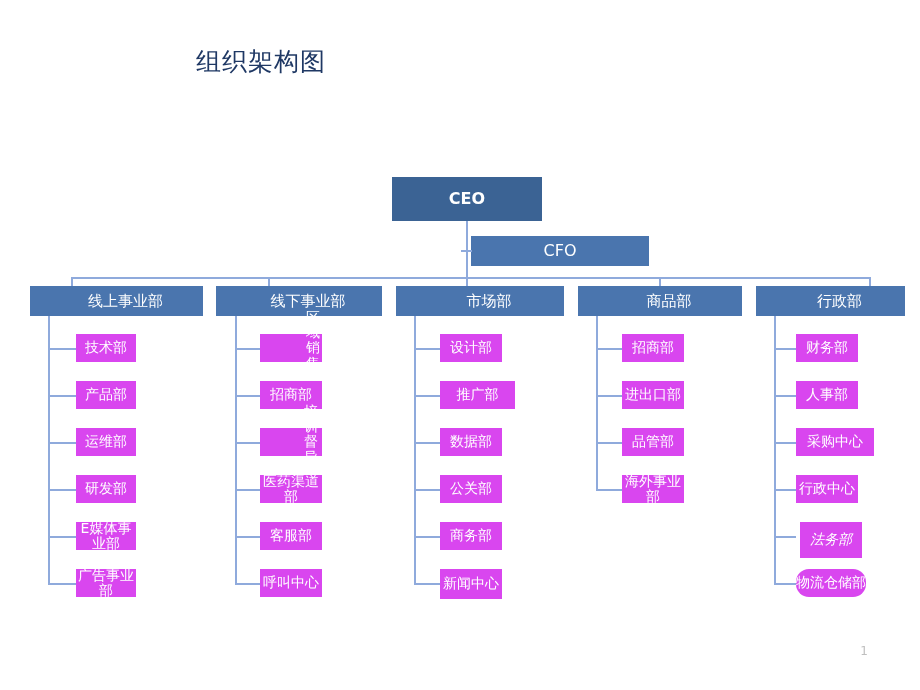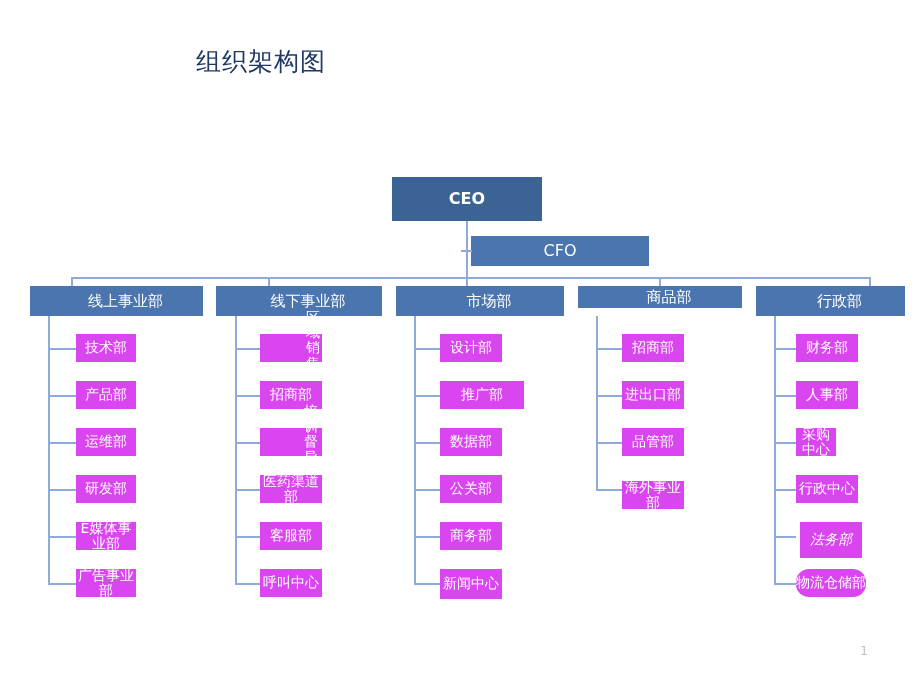--- a/index.html
+++ b/index.html
@@ -168,73 +168,73 @@
       </div>
       <div class="box box-dept" style="left: 396px; top: 286px; width: 168px; height: 30px;">
         <span>市场部</span>
       </div>
       <div class="line line-v" style="left: 414px; top: 316px; height: 267px;"></div>
       <div class="line line-h" style="left: 414px; top: 348px; width: 26px;"></div>
       <div class="box box-sub" style="left: 440px; top: 334px; width: 62px; height: 28px;">
         <span class="sub-label">设计部</span>
       </div>
       <div class="line line-h" style="left: 414px; top: 395px; width: 26px;"></div>
-      <div class="box box-sub" style="left: 440px; top: 381px; width: 84px; height: 28px;">
+      <div class="box box-sub" style="left: 440px; top: 381px; width: 75px; height: 28px;">
         <span class="sub-label">推广部</span>
       </div>
       <div class="line line-h" style="left: 414px; top: 442px; width: 26px;"></div>
       <div class="box box-sub" style="left: 440px; top: 428px; width: 62px; height: 28px;">
         <span class="sub-label">数据部</span>
       </div>
       <div class="line line-h" style="left: 414px; top: 489px; width: 26px;"></div>
       <div class="box box-sub" style="left: 440px; top: 475px; width: 62px; height: 28px;">
         <span class="sub-label">公关部</span>
       </div>
       <div class="line line-h" style="left: 414px; top: 536px; width: 26px;"></div>
       <div class="box box-sub" style="left: 440px; top: 522px; width: 62px; height: 28px;">
         <span class="sub-label">商务部</span>
       </div>
       <div class="line line-h" style="left: 414px; top: 583px; width: 26px;"></div>
       <div class="box box-sub" style="left: 440px; top: 569px; width: 62px; height: 30px;">
         <span class="sub-label">新闻中心</span>
       </div>
-      <div class="box box-dept" style="left: 578px; top: 286px; width: 164px; height: 22px;">
+      <div class="box box-dept" style="left: 578px; top: 286px; width: 164px; height: 30px;">
         <span>商品部</span>
       </div>
       <div class="line line-v" style="left: 596px; top: 316px; height: 173px;"></div>
       <div class="line line-h" style="left: 596px; top: 348px; width: 26px;"></div>
       <div class="box box-sub" style="left: 622px; top: 334px; width: 62px; height: 28px;">
         <span class="sub-label">招商部</span>
       </div>
       <div class="line line-h" style="left: 596px; top: 395px; width: 26px;"></div>
       <div class="box box-sub" style="left: 622px; top: 381px; width: 62px; height: 28px;">
         <span class="sub-label">进出口部</span>
       </div>
       <div class="line line-h" style="left: 596px; top: 442px; width: 26px;"></div>
       <div class="box box-sub" style="left: 622px; top: 428px; width: 62px; height: 28px;">
         <span class="sub-label">品管部</span>
       </div>
       <div class="line line-h" style="left: 596px; top: 489px; width: 26px;"></div>
-      <div class="box box-sub" style="left: 622px; top: 475px; width: 62px; height: 28px; margin-top: 6px;">
+      <div class="box box-sub" style="left: 622px; top: 475px; width: 62px; height: 28px;">
         <span class="sub-label">海外事业部</span>
       </div>
       <div class="box box-dept" style="left: 756px; top: 286px; width: 149px; height: 30px;">
         <span>行政部</span>
       </div>
       <div class="line line-v" style="left: 774px; top: 316px; height: 267px;"></div>
       <div class="line line-h" style="left: 774px; top: 348px; width: 22px;"></div>
       <div class="box box-sub" style="left: 796px; top: 334px; width: 62px; height: 28px;">
         <span class="sub-label">财务部</span>
       </div>
       <div class="line line-h" style="left: 774px; top: 395px; width: 22px;"></div>
       <div class="box box-sub" style="left: 796px; top: 381px; width: 62px; height: 28px;">
         <span class="sub-label">人事部</span>
       </div>
       <div class="line line-h" style="left: 774px; top: 442px; width: 22px;"></div>
-      <div class="box box-sub" style="left: 796px; top: 428px; width: 40px; height: 28px;">
+      <div class="box box-sub" style="left: 796px; top: 428px; width: 78px; height: 28px;">
         <span class="sub-label">采购中心</span>
       </div>
       <div class="line line-h" style="left: 774px; top: 489px; width: 22px;"></div>
       <div class="box box-sub" style="left: 796px; top: 475px; width: 62px; height: 28px;">
         <span class="sub-label">行政中心</span>
       </div>
       <div class="line line-h" style="left: 774px; top: 536px; width: 22px;"></div>
       <div class="box box-sub" style="left: 800px; top: 522px; width: 62px; height: 36px; font-style: italic;">
         <span class="sub-label">法务部</span>
       </div>

